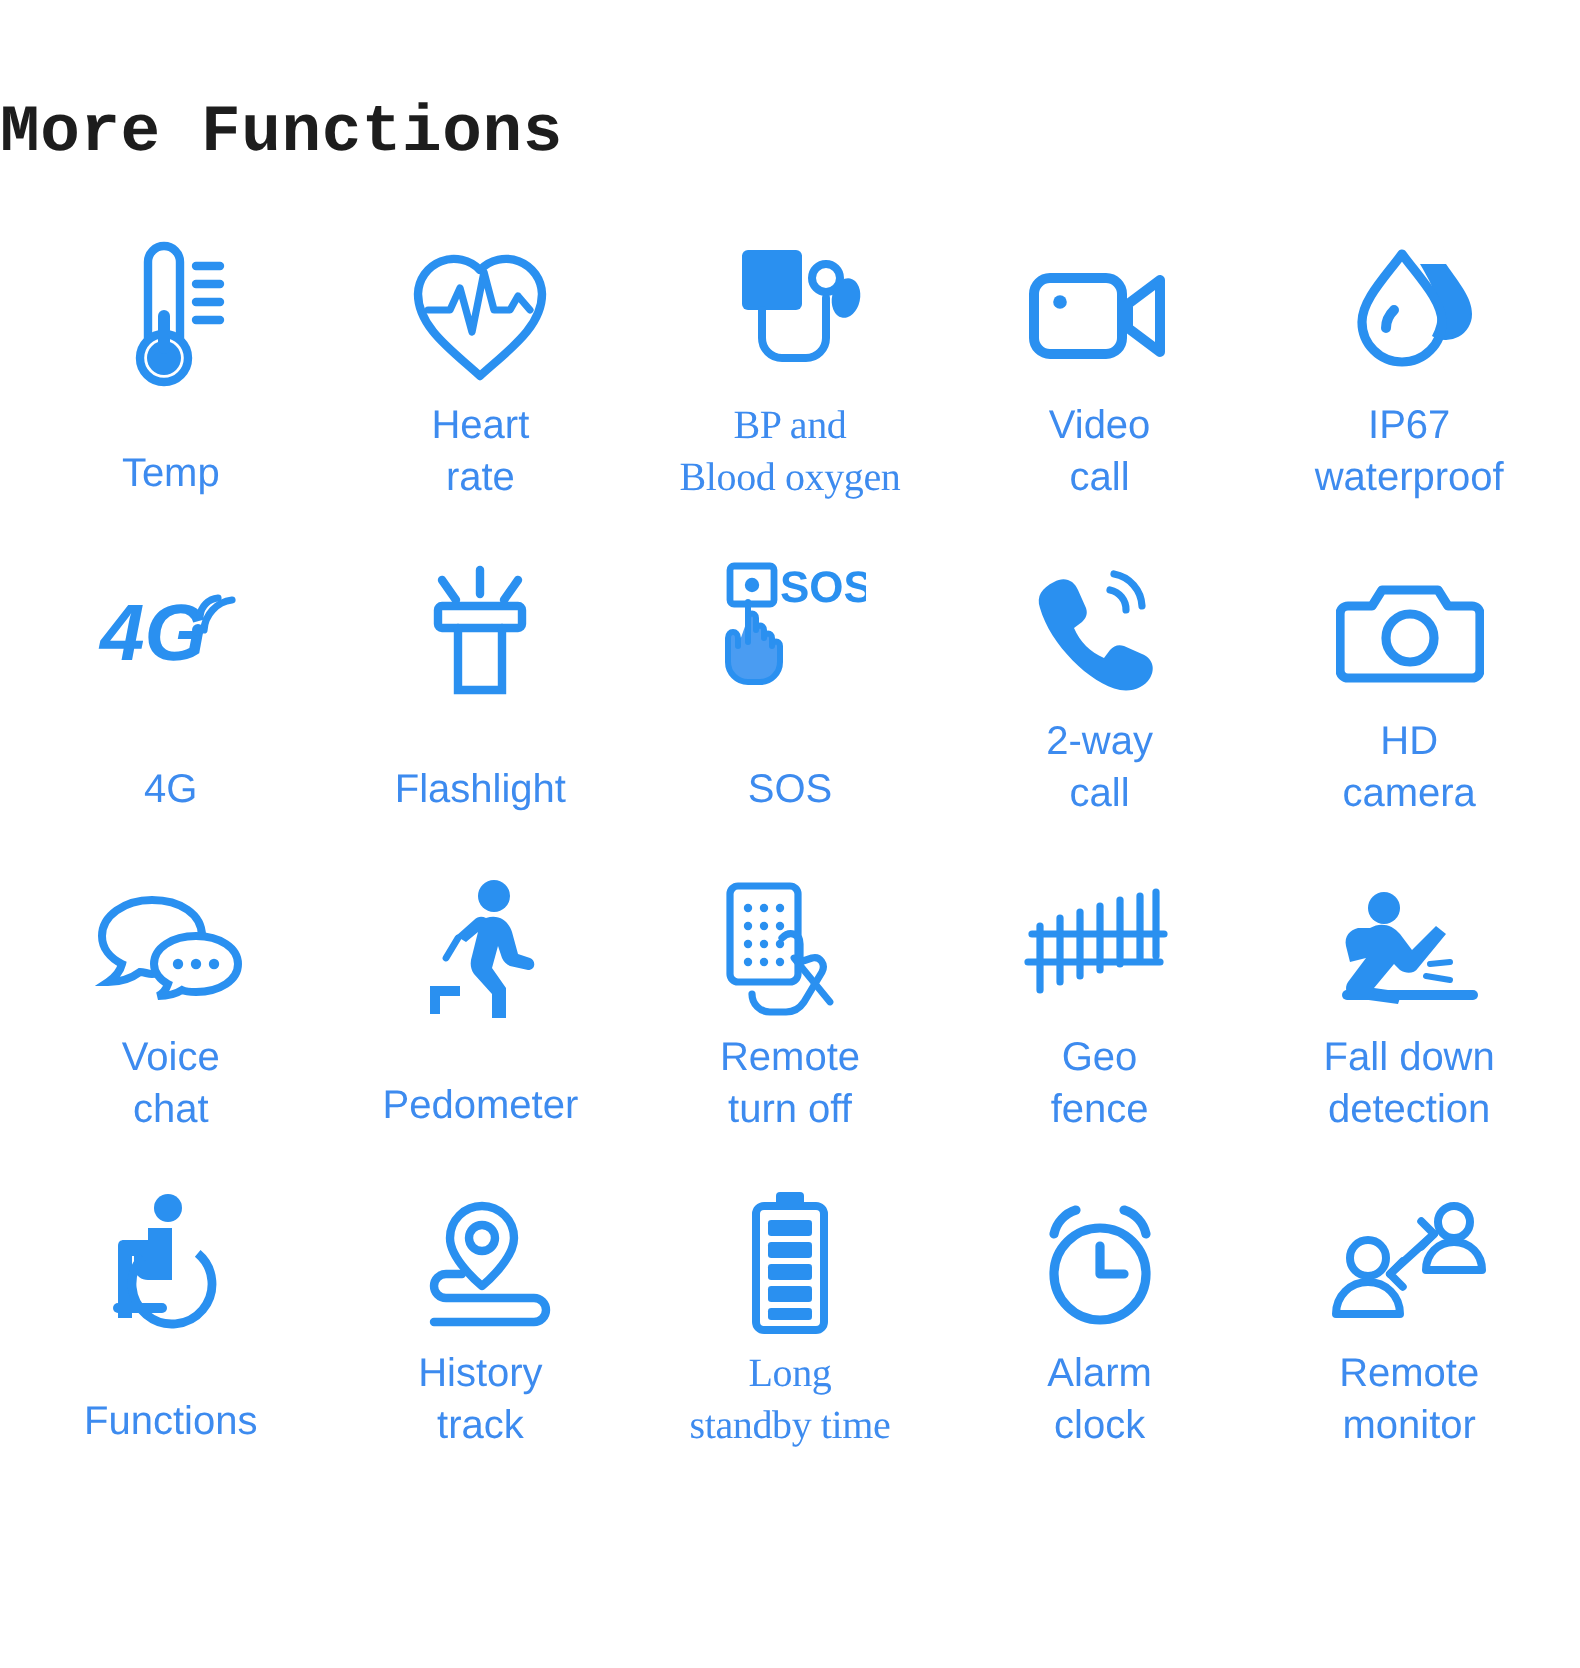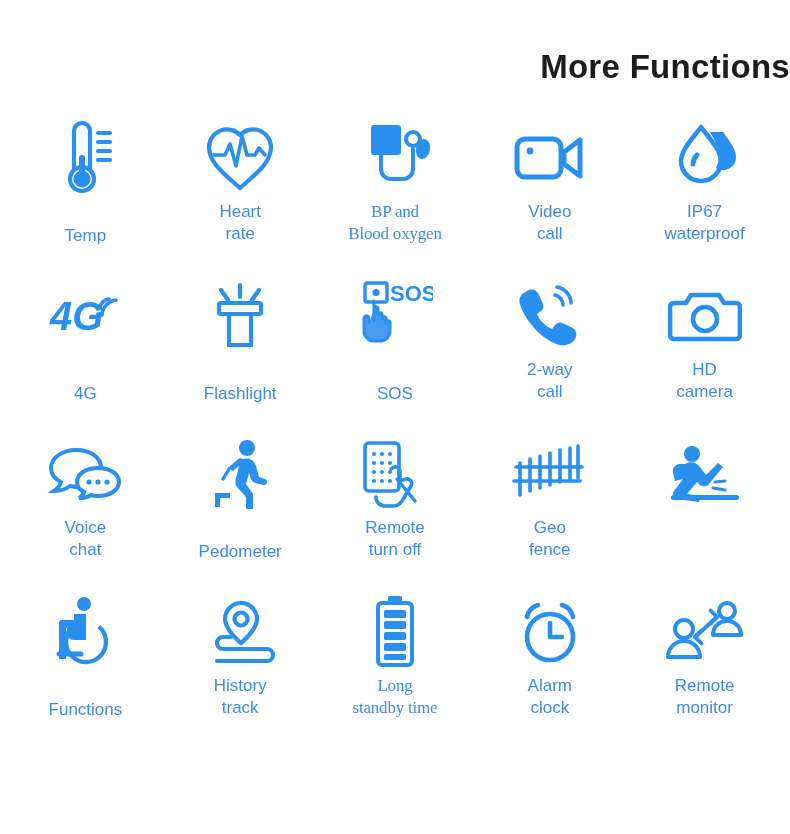--- a/index.html
+++ b/index.html
@@ -14,28 +14,29 @@
     overflow: hidden;
   }
   .page {
     position: relative;
     width: 790px;
     height: 834px;
     background: #ffffff;
     box-sizing: border-box;
   }
   .page-title {
-    text-align: right;
+    text-align: left;
     font-size: 33px;
     font-weight: bold;
     color: #1d1d1d;
     letter-spacing: 0.3px;
     margin: 0;
     padding-top: 50px;
     line-height: 1.0;
+    font-family: Liberation Mono, monospace;
   }
   .grid {
     margin-top: 30px;
     display: grid;
     grid-template-columns: repeat(5, 1fr);
     grid-template-rows: repeat(4, 158px);
     padding: 0 8px;
     box-sizing: border-box;
   }
   .tile {
@@ -48,21 +49,21 @@
   }
   .icon-wrap {
     height: 82px;
     display: flex;
     align-items: center;
     justify-content: center;
   }
   .tile-label {
     margin-top: 2px;
     text-align: center;
-    font-size: 17px;
+    font-size: 20px;
     line-height: 1.28;
     color: #3d8bef;
     white-space: pre-line;
     font-family: "Liberation Sans", sans-serif;
   }
   
   .tile.one-line .tile-label { margin-top: 26px; }
   .tile.wide .tile-label { letter-spacing: -0.2px; font-family: Liberation Serif, serif; }
   svg { display: block; }
 </style>
@@ -276,20 +277,22 @@
 
     <div class="tile">
       <div class="icon-wrap">
         <svg width="80" height="64" viewBox="0 0 80 64">
           <circle cx="27" cy="12" r="8" fill="#2a90f0"></circle>
           <path d="M20 22c5-3 11-2 15 3l6 8 12-12 5 4-14 17c-2 3-6 3-9 1l-3-3-10 12 14 2-2 6-22-3c-4-1-5-5-3-8l9-12-8 2-2-8c-1-5 2-8 6-9z" fill="#2a90f0"></path>
           <path d="M48 46l12 2M50 40l10-1" stroke="#2a90f0" stroke-width="3" stroke-linecap="round" fill="none"></path>
           <rect x="6" y="53" width="68" height="5" rx="2.5" fill="#2a90f0"></rect>
         </svg>
       </div>
+      <div class="tile-label">Fall down
+detection</div>
     </div>
 
     <div class="tile one-line">
       <div class="icon-wrap">
         <svg width="70" height="72" viewBox="0 0 70 72">
           <circle cx="34" cy="8" r="7" fill="#2a90f0"></circle>
           <path d="M28 18h8v26H24c-4 0-7-3-7-7V24h7v-6z" fill="#2a90f0"></path>
           <path d="M26 24H12c-2 0-3 1-3 3v36h7V32h10z" fill="#2a90f0"></path>
           <path d="M14 26h10v6H14z" fill="#2a90f0"></path>
           <circle cx="36" cy="46" r="20" fill="none" stroke="#2a90f0" stroke-width="4.4" stroke-dasharray="95 40" transform="rotate(-50 36 46)"></circle>

